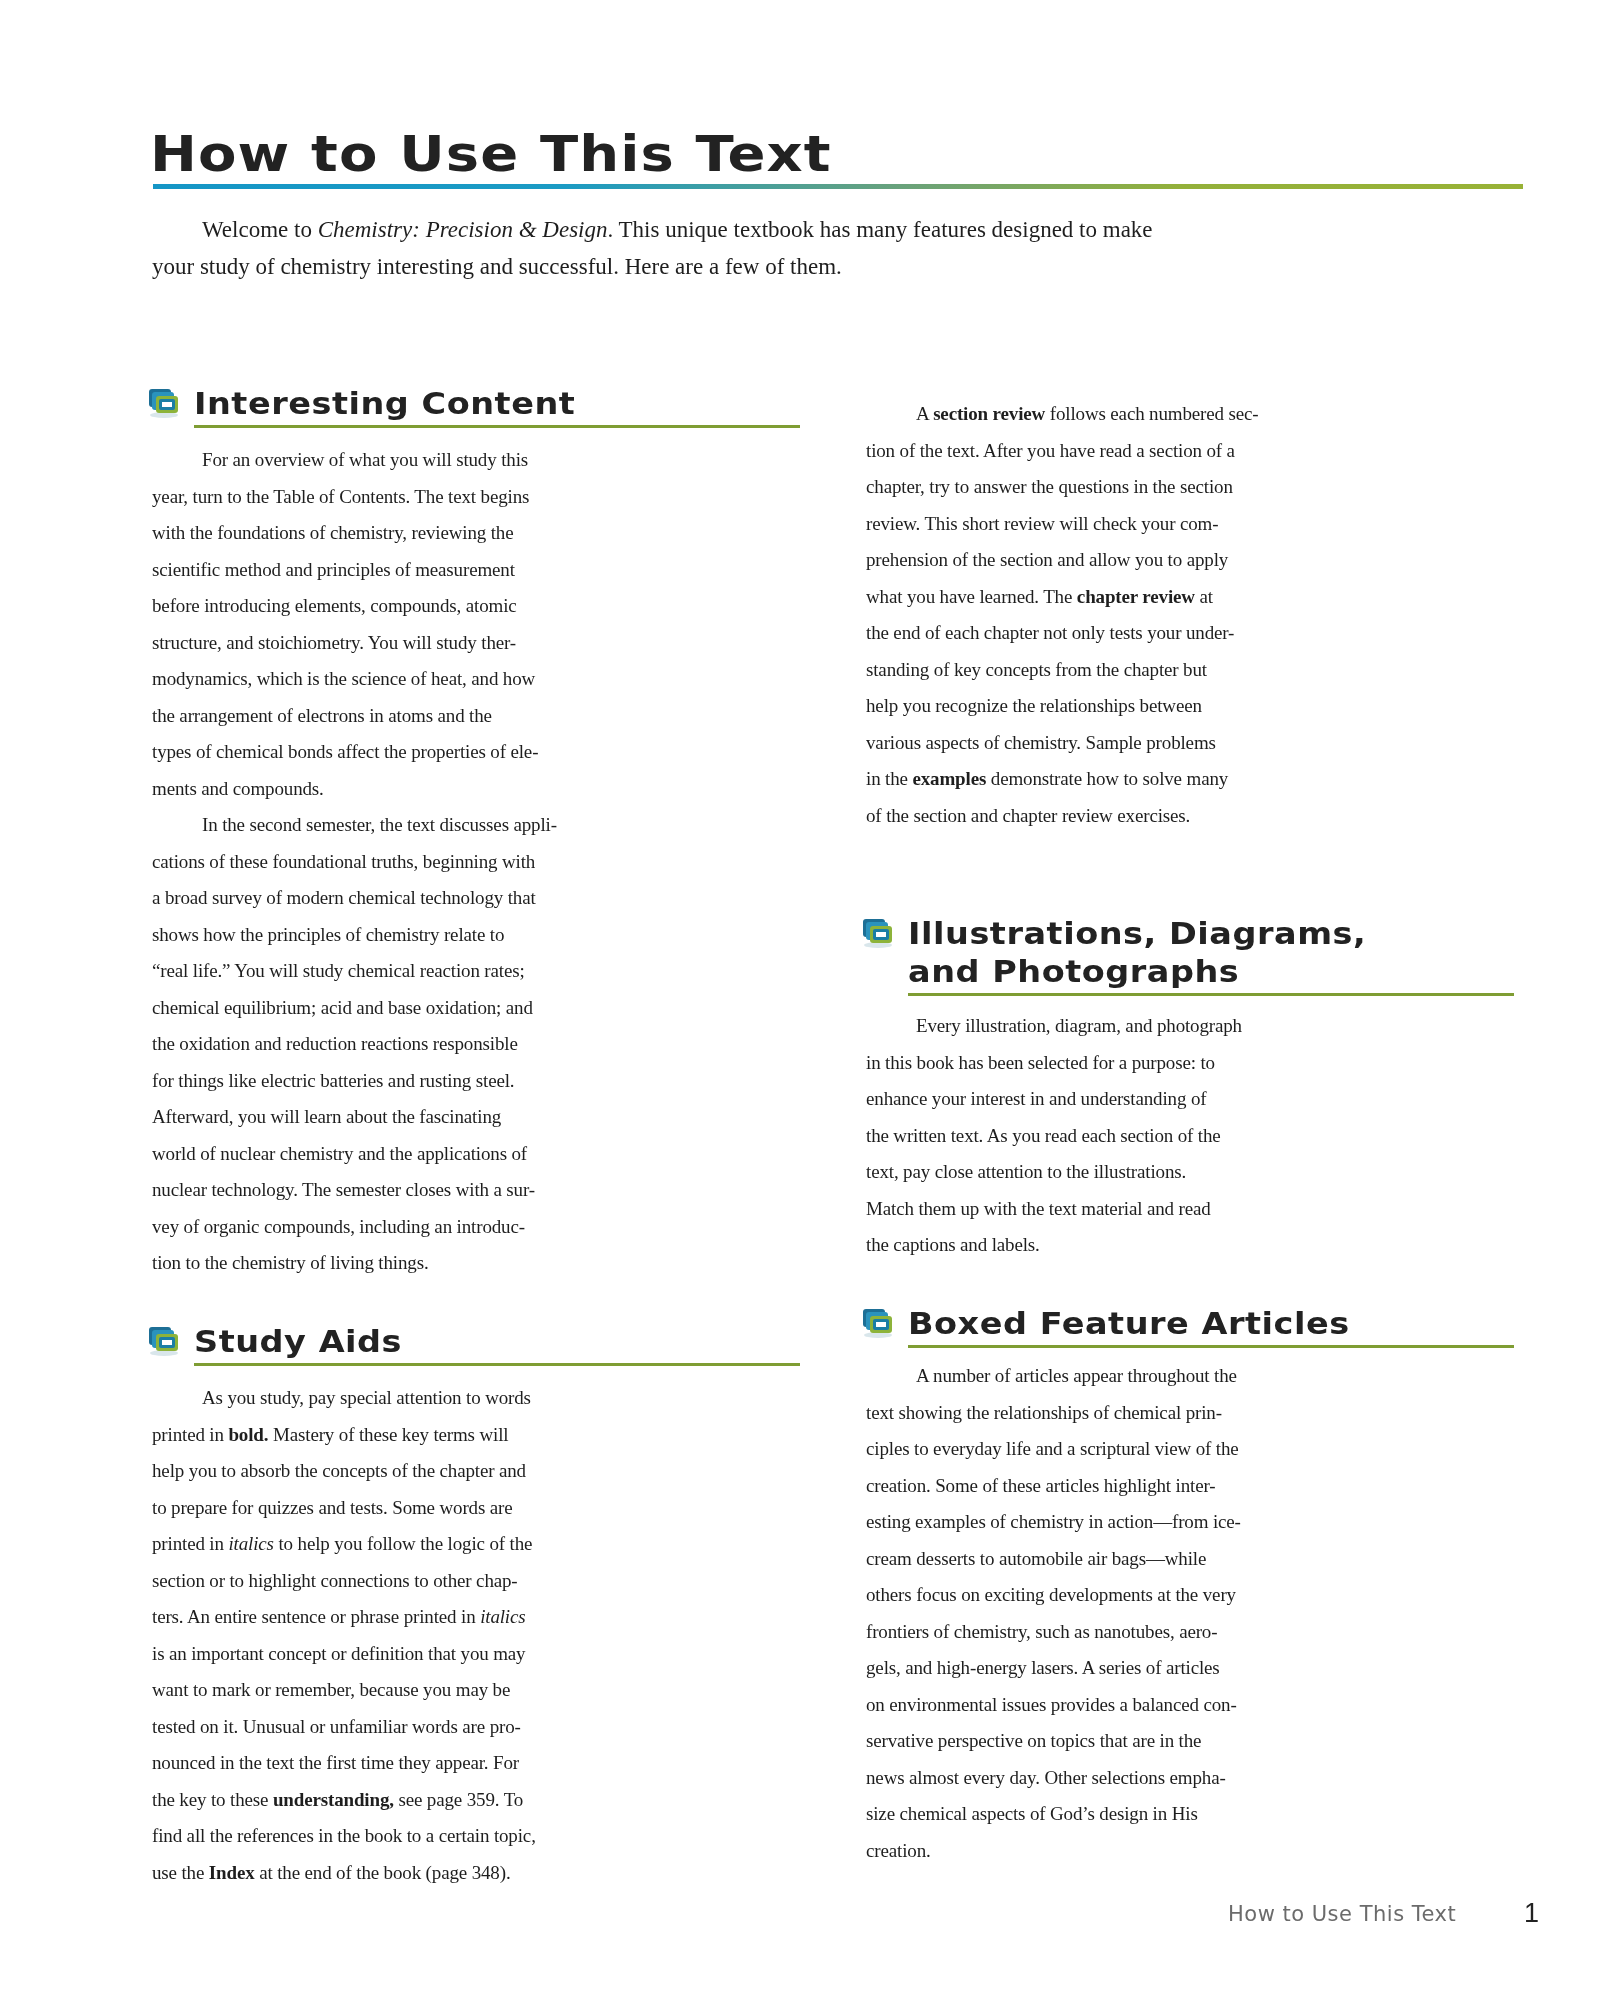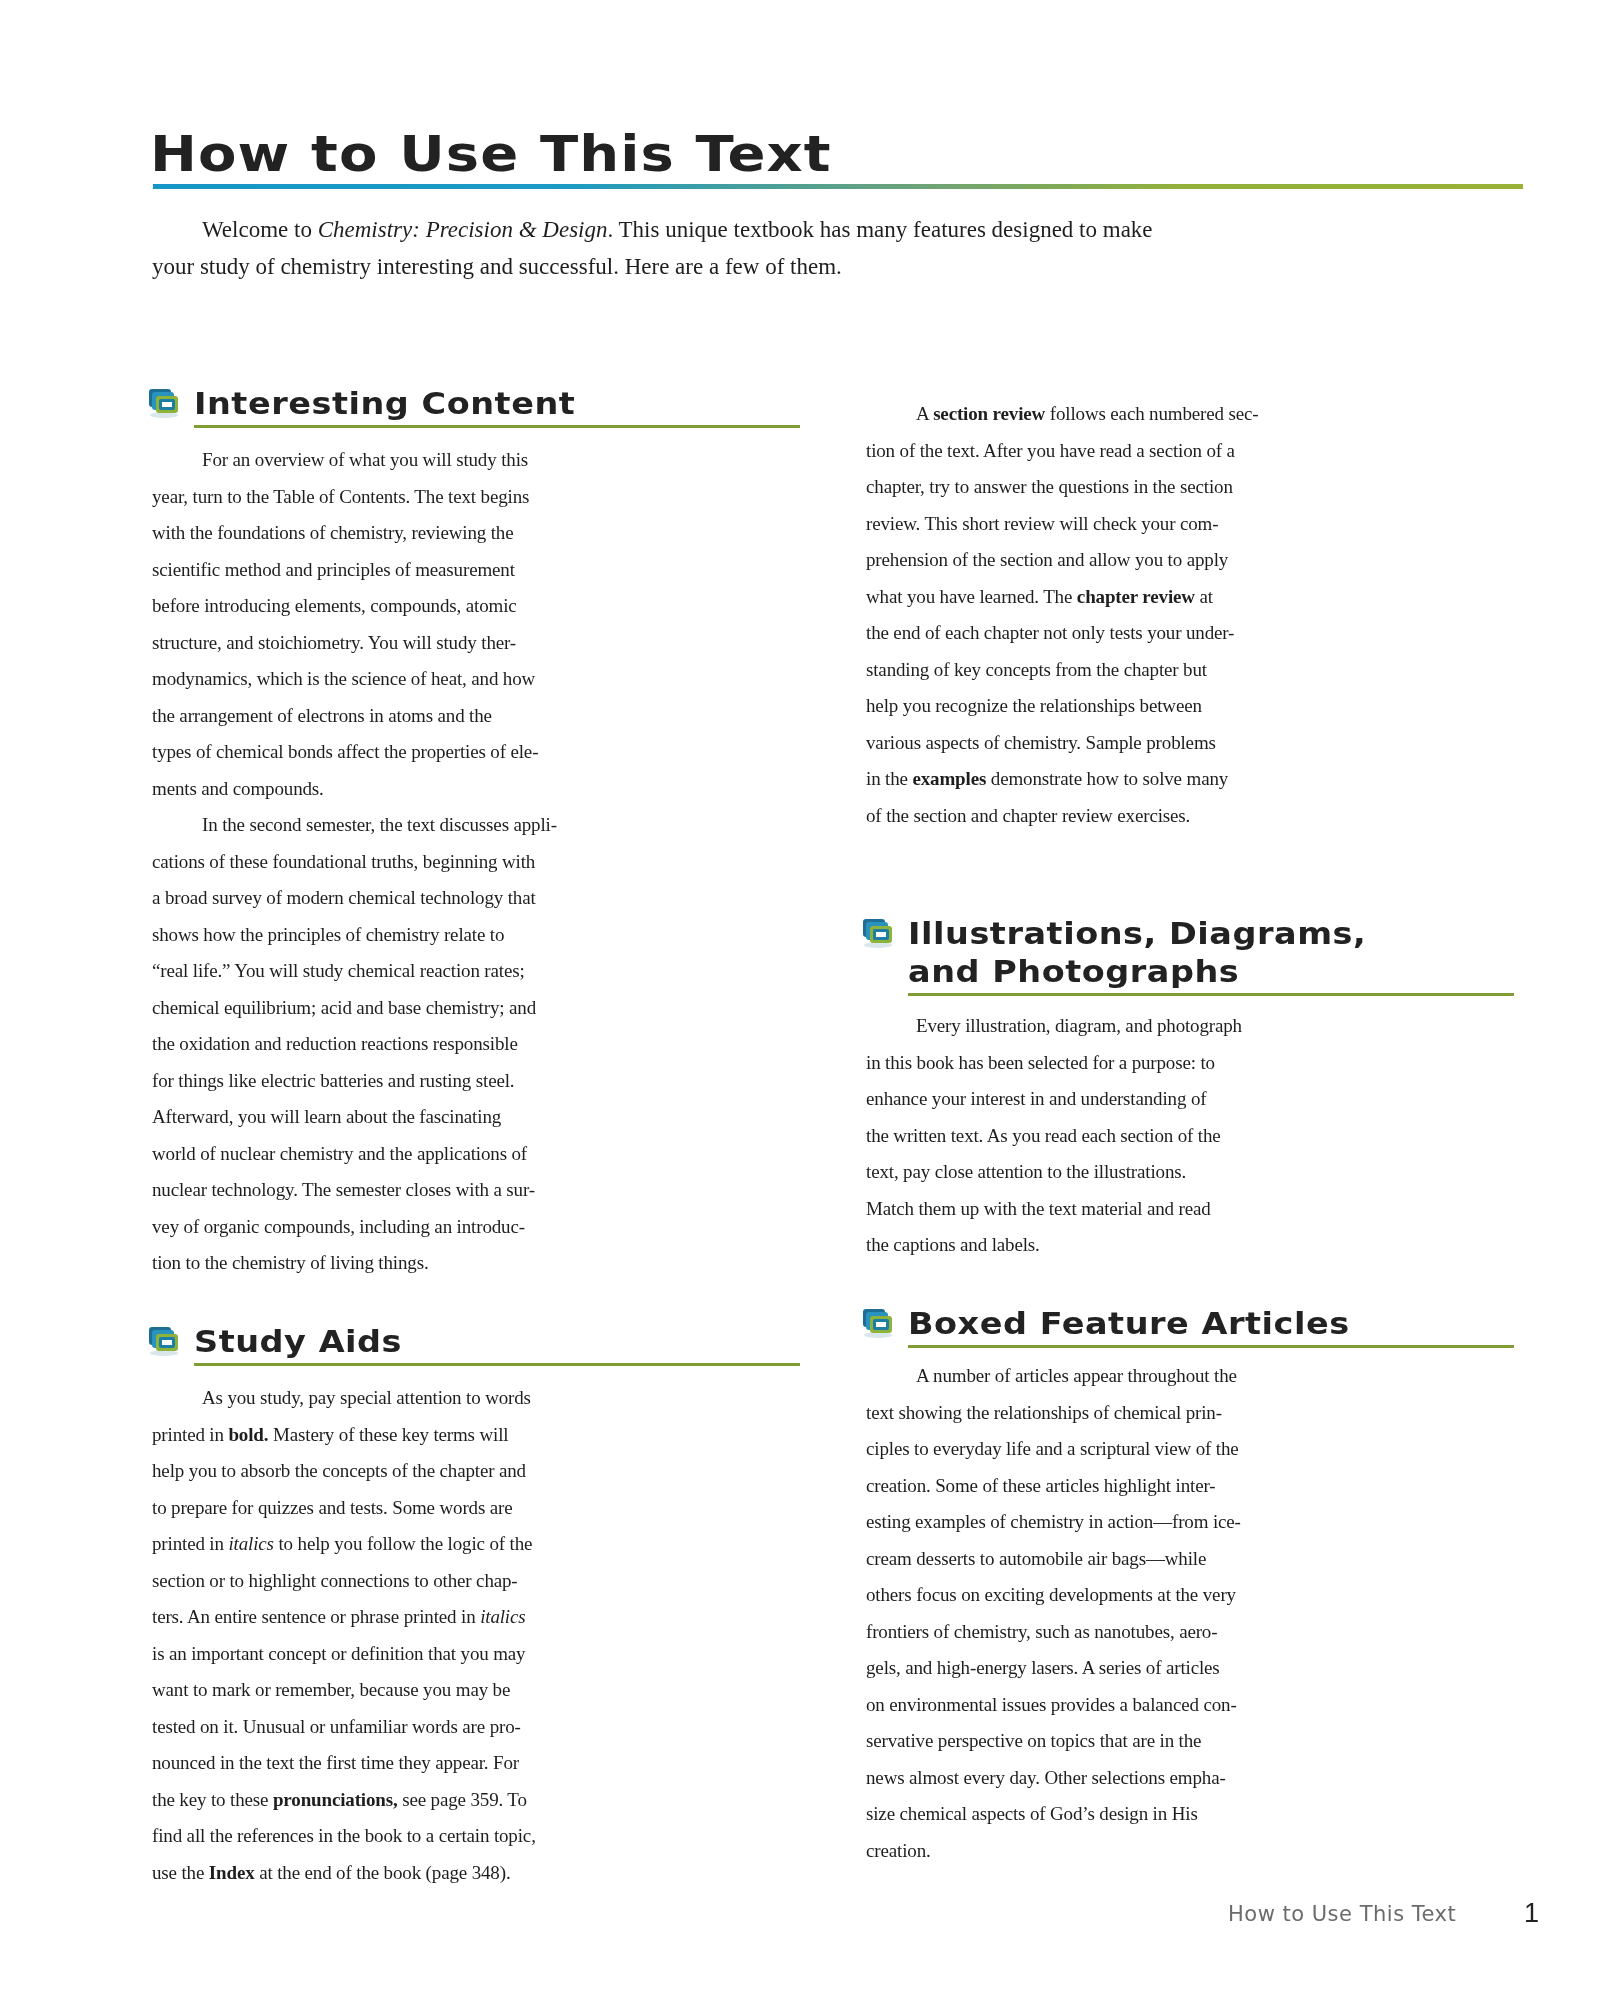--- a/index.html
+++ b/index.html
@@ -70,21 +70,21 @@
       <span class="ln">structure, and stoichiometry.  You will study ther-</span>
       <span class="ln">modynamics, which is the science of heat, and how</span>
       <span class="ln">the arrangement of electrons in atoms and the</span>
       <span class="ln">types of chemical bonds affect the properties of ele-</span>
       <span class="ln">ments and compounds.</span>
       <span class="ln first">In the second semester, the text discusses appli-</span>
       <span class="ln">cations of these foundational truths, beginning with</span>
       <span class="ln">a broad survey of modern chemical technology that</span>
       <span class="ln">shows how the principles of chemistry relate to</span>
       <span class="ln">“real life.”  You will study chemical reaction rates;</span>
-      <span class="ln">chemical equilibrium; acid and base chemistry; and</span>
+      <span class="ln">chemical equilibrium; acid and base oxidation; and</span>
       <span class="ln">the oxidation and reduction reactions responsible</span>
       <span class="ln">for things like electric batteries and rusting steel.</span>
       <span class="ln">Afterward, you will learn about the fascinating</span>
       <span class="ln">world of nuclear chemistry and the applications of</span>
       <span class="ln">nuclear technology.  The semester closes with a sur-</span>
       <span class="ln">vey of organic compounds, including an introduc-</span>
       <span class="ln">tion to the chemistry of living things.</span>
     </p>
   </div>
 
@@ -106,21 +106,21 @@
       <span class="ln"><span>printed in </span><b>bold.</b><span>  Mastery of these key terms will</span></span>
       <span class="ln">help you to absorb the concepts of the chapter and</span>
       <span class="ln">to prepare for quizzes and tests.  Some words are</span>
       <span class="ln"><span>printed in </span><i>italics</i><span> to help you follow the logic of the</span></span>
       <span class="ln">section or to highlight connections to other chap-</span>
       <span class="ln"><span>ters.  An entire sentence or phrase printed in </span><i>italics</i></span>
       <span class="ln">is an important concept or definition that you may</span>
       <span class="ln">want to mark or remember, because you may be</span>
       <span class="ln">tested on it.  Unusual or unfamiliar words are pro-</span>
       <span class="ln">nounced in the text the first time they appear.  For</span>
-      <span class="ln"><span>the key to these </span><b>pronunciations,</b><span> see page 359.  To</span></span>
+      <span class="ln"><span>the key to these </span><b>understanding,</b><span> see page 359.  To</span></span>
       <span class="ln">find all the references in the book to a certain topic,</span>
       <span class="ln"><span>use the </span><b>Index</b><span> at the end of the book (page 348).</span></span>
     </p>
   </div>
 </div>
 
 <div class="col right">
 
   <div class="section" style="top:348px">
     <p class="body">

